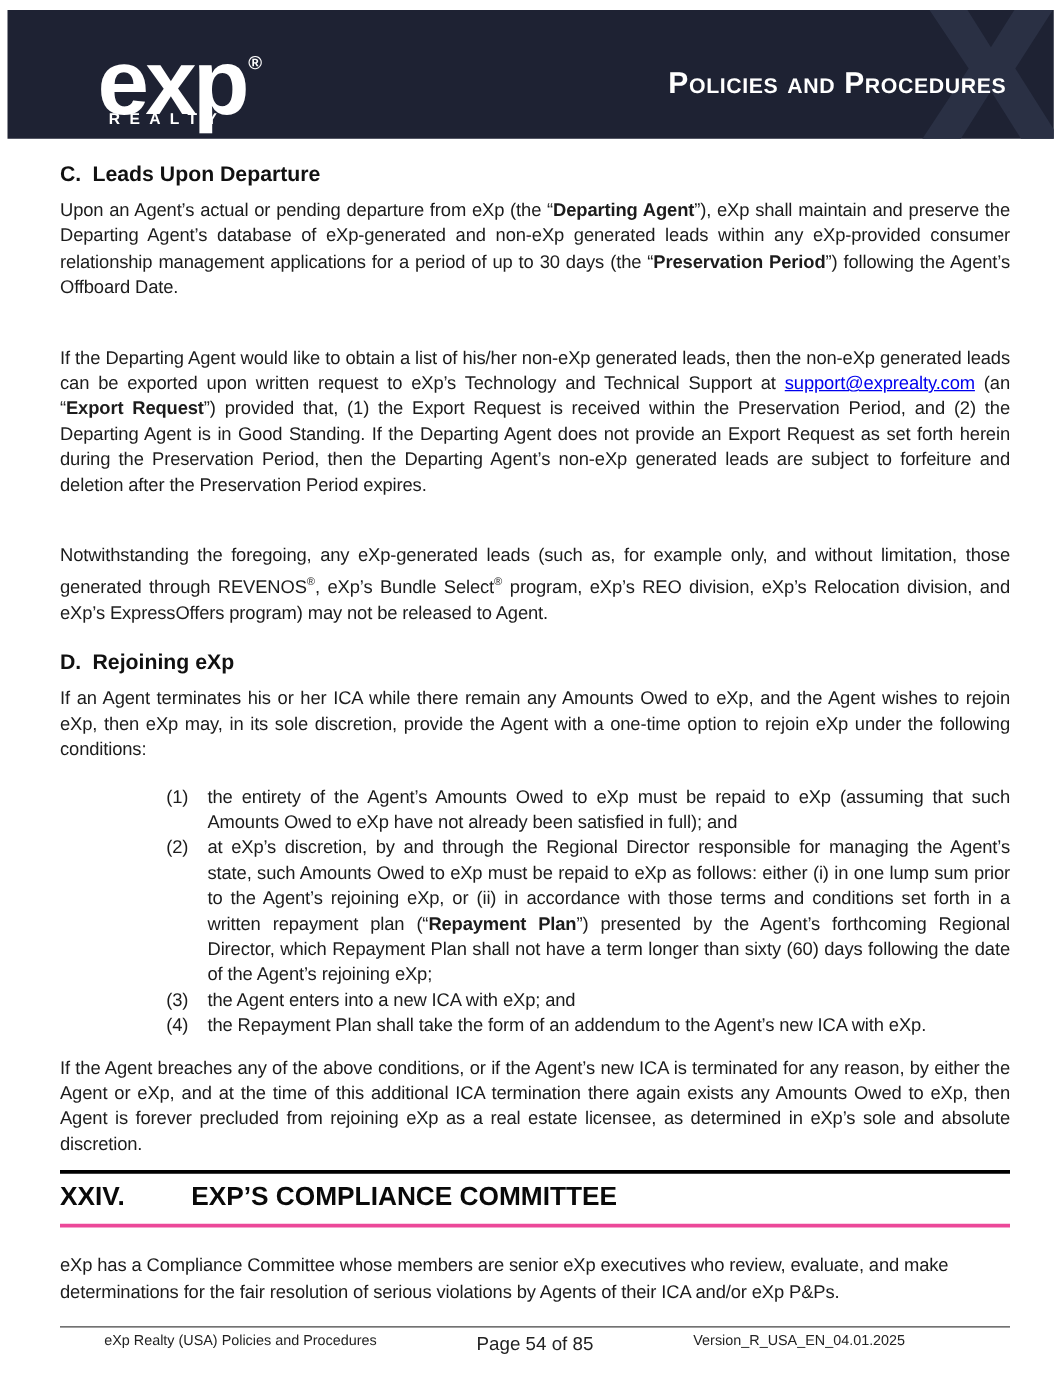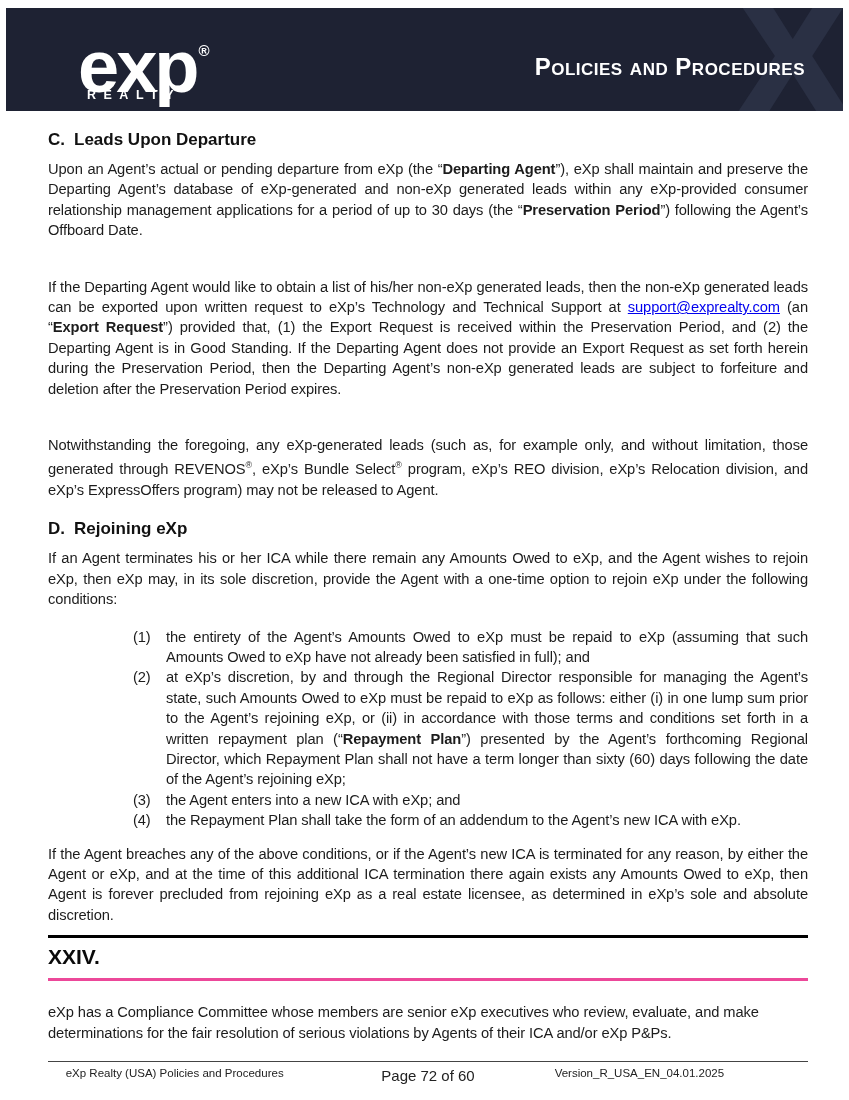--- a/index.html
+++ b/index.html
@@ -87,21 +87,21 @@
   }
   .rule-heading .rnum{flex:0 0 105px;}
 
   
   .footer{
     position:absolute;left:48px;right:41px;top:1061px;
     border-top:1px solid #444;
     padding-top:5px;
     display:flex;align-items:flex-start;
   }
-  .footer .fl{flex:1;font-size:11.5px;text-align:center;color:#222;}
+  .footer .fl{flex:1;font-size:11.5px;text-align:right;color:#222;}
   .footer .fc{flex:1;font-size:15px;text-align:center;color:#222;}
   .footer .fr{flex:1;font-size:11.5px;color:#222;}
 </style>
 </head>
 <body>
 
 <div class="page">
 
   <header class="topbar">
     <div class="watermark">X</div>
@@ -146,25 +146,26 @@
       <div class="num-item">
         <span class="num">(4)</span>
         <div class="itext"><span>the Repayment Plan shall take the form of an addendum to the Agent’s new ICA with eXp.</span></div>
       </div>
     </div>
 
     <p class="para" style="margin-top:13px;"><span>If the Agent breaches any of the above conditions, or if the Agent’s new ICA is terminated for any reason, by either the Agent or eXp, and at the time of this additional ICA termination there again exists any Amounts Owed to eXp, then Agent is forever precluded from rejoining eXp as a real estate licensee, as determined in eXp’s sole and absolute discretion.</span></p>
 
     <div class="rule-heading">
       <span class="rnum">XXIV.</span>
+      <span>EXP’S COMPLIANCE COMMITTEE</span>
     </div>
 
     <p class="para gap left" style="margin-top:21px;"><span>eXp has a Compliance Committee whose members are senior eXp executives who review, evaluate, and make determinations for the fair resolution of serious violations by Agents of their ICA and/or eXp P&amp;Ps.</span></p>
 
   </main>
 
   <footer class="footer">
     <div class="fl">eXp Realty (USA) Policies and Procedures</div>
-    <div class="fc">Page 72 of 60</div>
+    <div class="fc">Page 54 of 85</div>
     <div class="fr">Version_R_USA_EN_04.01.2025</div>
   </footer>
 
 </div>
 
 </body></html>

